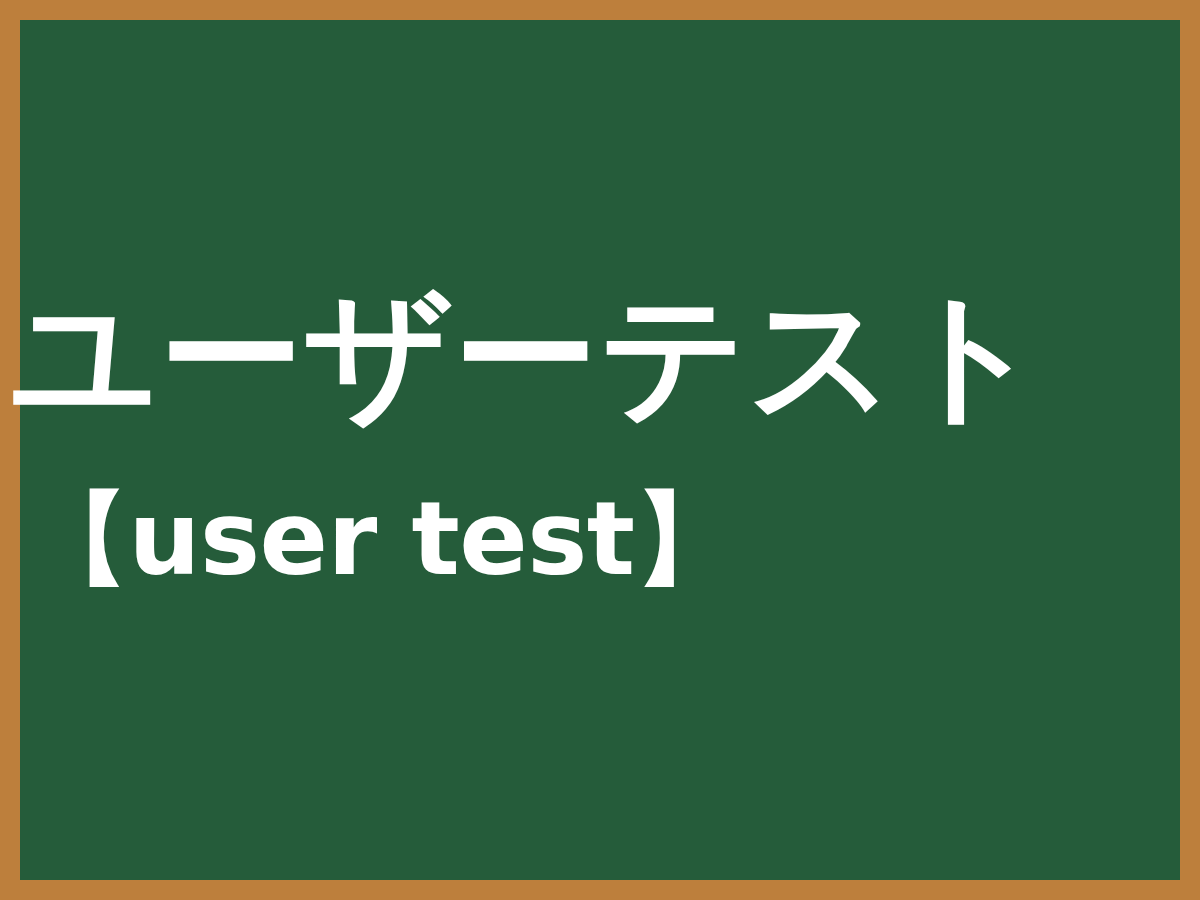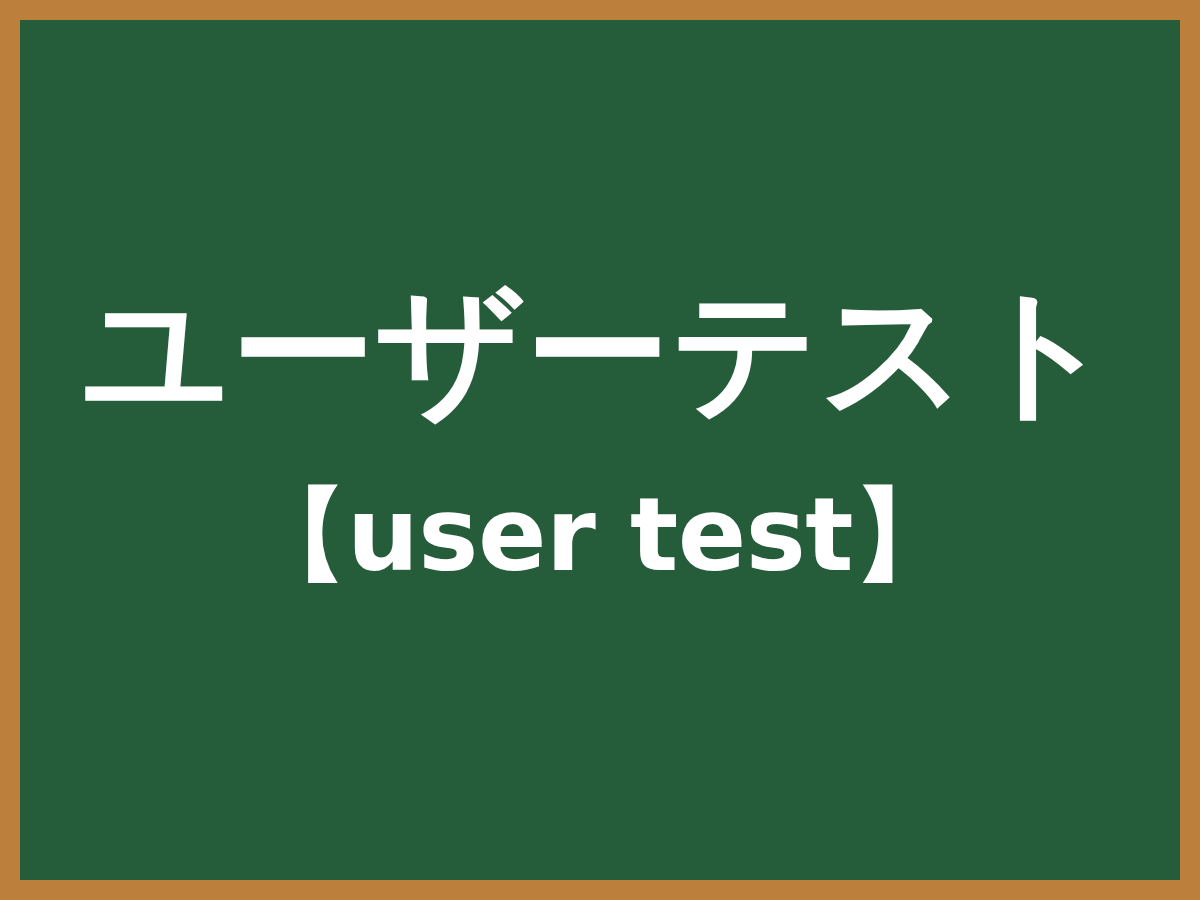--- a/index.html
+++ b/index.html
@@ -37,21 +37,21 @@
 
   
   .text-stack {
     position: absolute;
     left: 0;
     right: 0;
     top: 0;
     bottom: 0;
     display: flex;
     flex-direction: column;
-    align-items: center;
+    align-items: flex-start;
     justify-content: center;
     
     padding-bottom: 18px;
     box-sizing: border-box;
   }
 
   .headline {
     color: #ffffff;
     font-family: "DejaVu Sans", "Liberation Sans", sans-serif;
     font-size: 142px;
@@ -68,21 +68,21 @@
 
   .subline {
     color: #ffffff;
     font-family: "DejaVu Sans", "Liberation Sans", sans-serif;
     font-size: 101px;
     font-weight: 700;
     line-height: 1.0;
     letter-spacing: -0.005em;
     white-space: nowrap;
     text-align: center;
-    margin: 16px;
+    margin: 8px;
     margin-top: 62px;
   }
 </style>
 </head>
 <body>
 
 <div id="canvas">
 
   <div class="frame" style="background: rgb(189, 127, 60);">
     <div class="board" style="background: rgb(37, 92, 58);">

